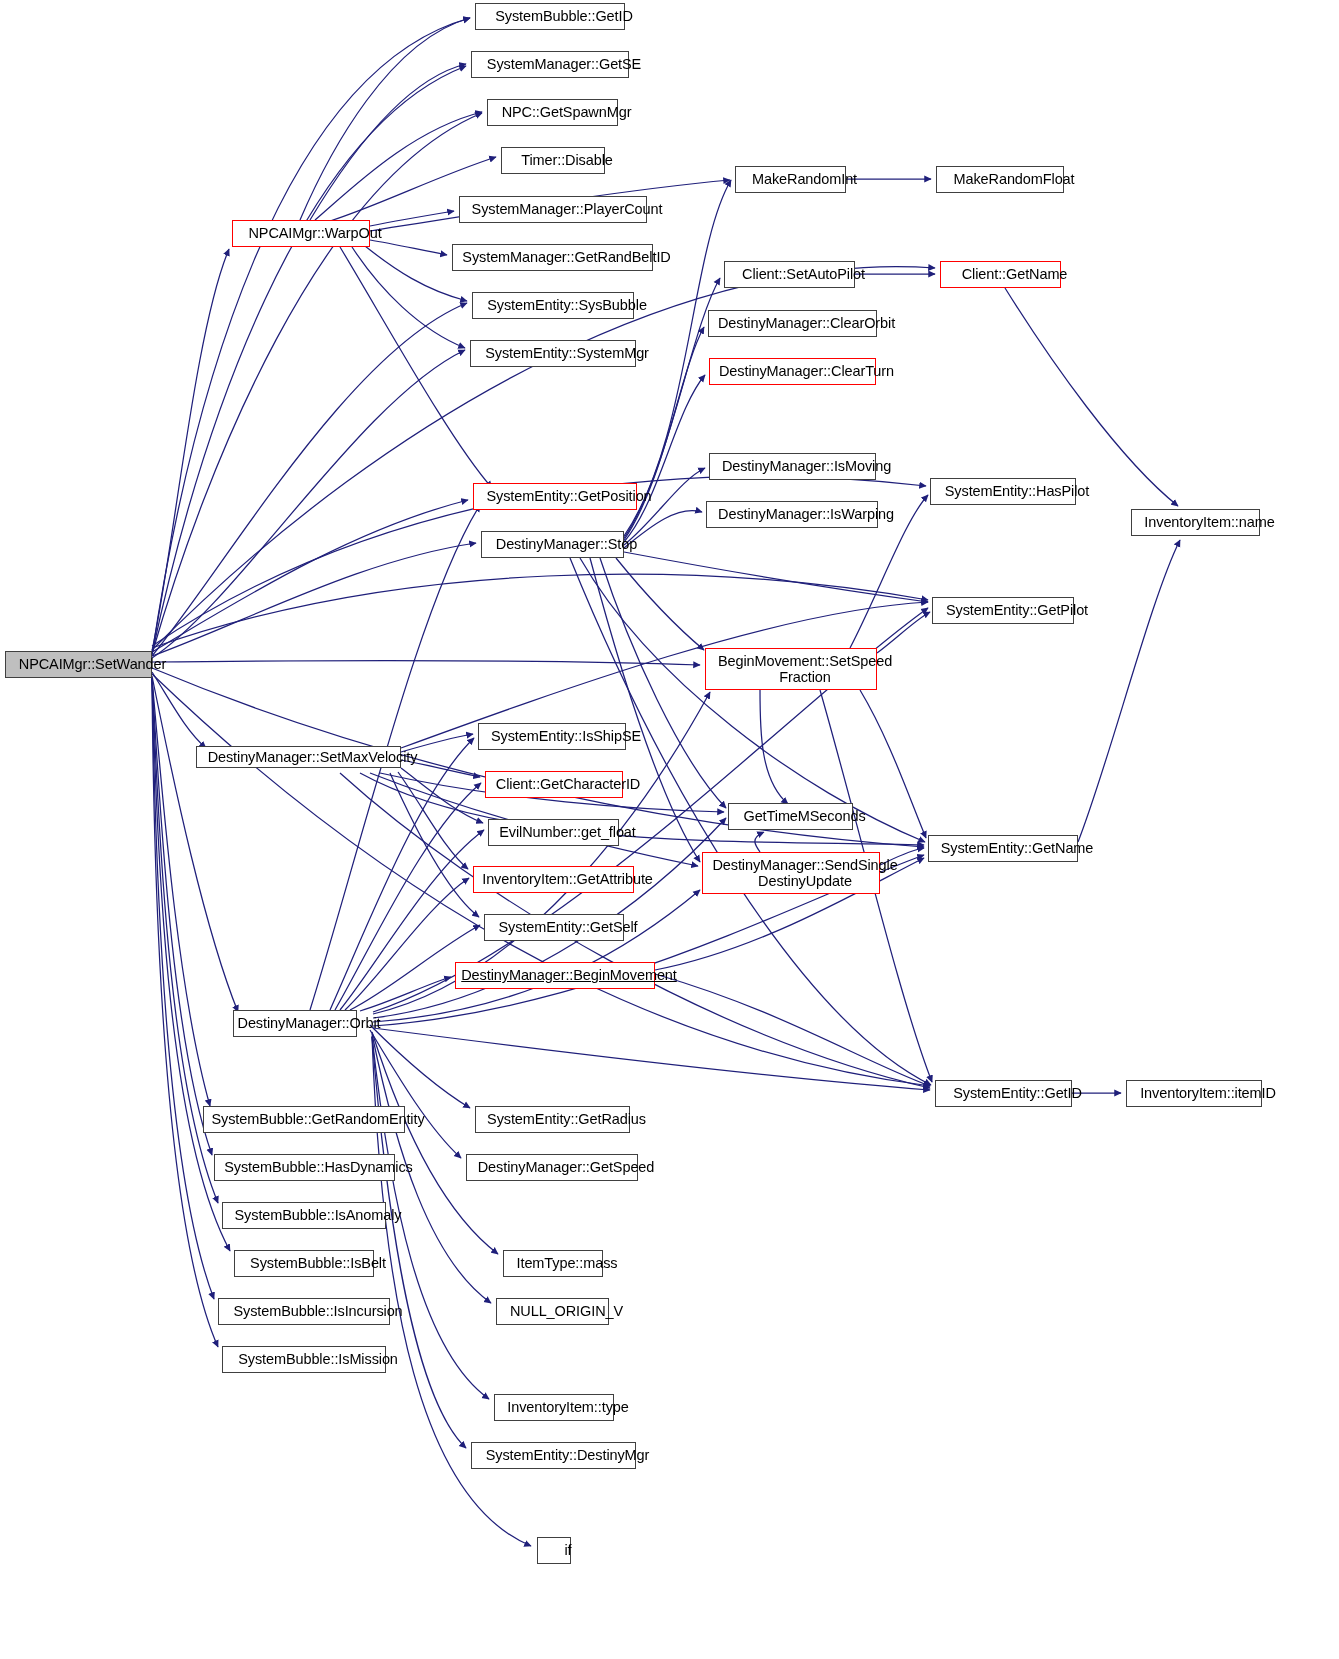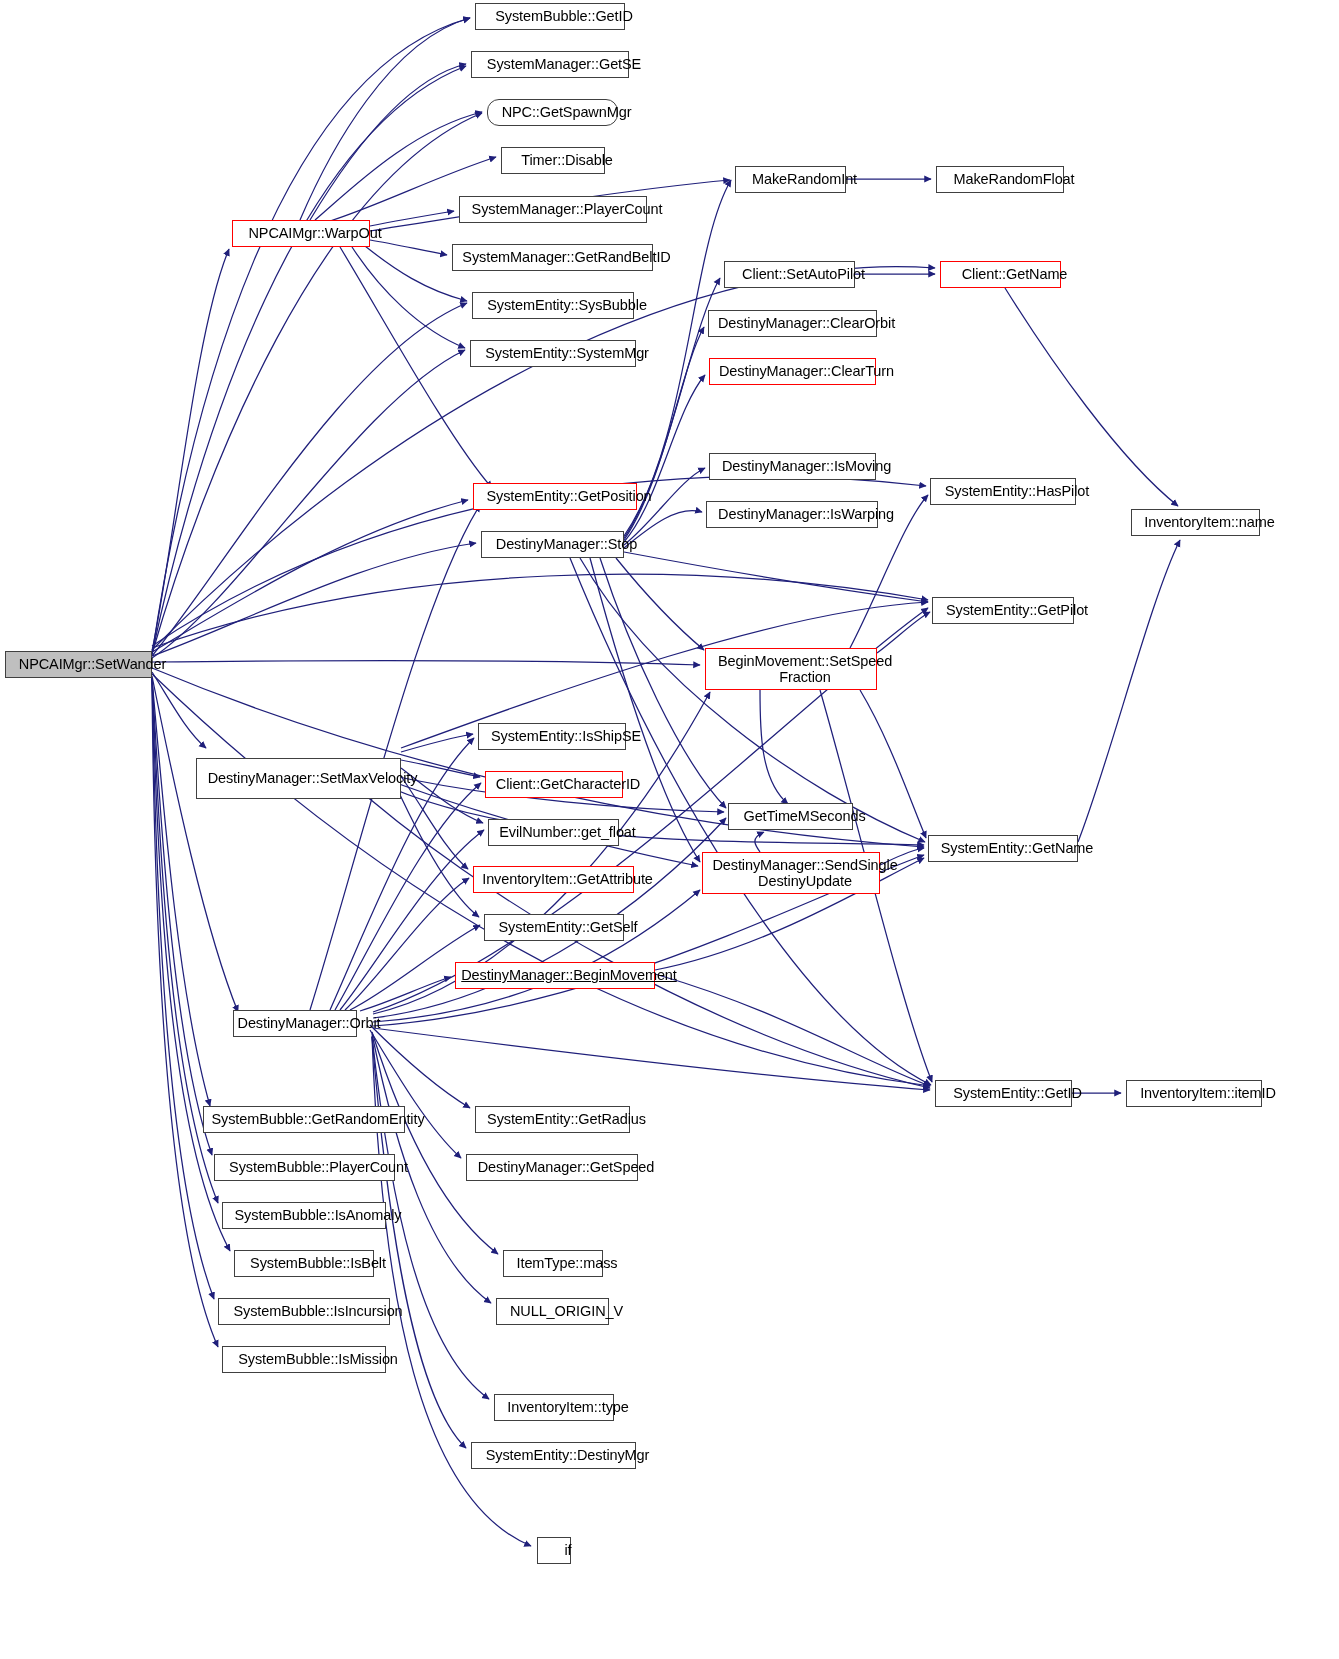--- a/index.html
+++ b/index.html
@@ -146,21 +146,21 @@
         <path d="M 152 646 C 400 480 700 460 926 486" fill="none" stroke="#1f1f7a" stroke-width="1.25" marker-end="url(#arrow)"></path>
         <path d="M 373 1012 C 560 950 800 700 928 608" fill="none" stroke="#1f1f7a" stroke-width="1.25" marker-end="url(#arrow)"></path>
         <path d="M 380 773 C 500 800 640 810 724 812" fill="none" stroke="#1f1f7a" stroke-width="1.25" marker-end="url(#arrow)"></path>
         <path d="M 370 773 C 490 820 620 850 698 866" fill="none" stroke="#1f1f7a" stroke-width="1.25" marker-end="url(#arrow)"></path>
       </g>
   </svg>
   <div id="nodes">
       <div class="gnode current" style="left: 5px; top: 651px; width: 147px; height: 27px;">NPCAIMgr::SetWander</div>
       <div class="gnode" style="left: 475px; top: 3px; width: 150px; height: 27px;">SystemBubble::GetID</div>
       <div class="gnode" style="left: 471px; top: 51px; width: 158px; height: 27px;">SystemManager::GetSE</div>
-      <div class="gnode" style="left: 487px; top: 99px; width: 131px; height: 27px; border-radius: 12px;">NPC::GetSpawnMgr</div>
+      <div class="gnode" style="left: 487px; top: 99px; width: 131px; height: 27px;">NPC::GetSpawnMgr</div>
       <div class="gnode" style="left: 501px; top: 147px; width: 104px; height: 27px;">Timer::Disable</div>
       <div class="gnode" style="left: 459px; top: 196px; width: 188px; height: 27px;">SystemManager::PlayerCount</div>
       <div class="gnode" style="left: 452px; top: 244px; width: 201px; height: 27px;">SystemManager::GetRandBeltID</div>
       <div class="gnode" style="left: 472px; top: 292px; width: 162px; height: 27px;">SystemEntity::SysBubble</div>
       <div class="gnode" style="left: 470px; top: 340px; width: 166px; height: 27px;">SystemEntity::SystemMgr</div>
       <div class="gnode red" style="left: 232px; top: 220px; width: 138px; height: 27px;">NPCAIMgr::WarpOut</div>
       <div class="gnode" style="left: 735px; top: 166px; width: 111px; height: 27px;">MakeRandomInt</div>
       <div class="gnode" style="left: 936px; top: 166px; width: 128px; height: 27px;">MakeRandomFloat</div>
       <div class="gnode" style="left: 724px; top: 261px; width: 131px; height: 27px;">Client::SetAutoPilot</div>
       <div class="gnode red" style="left: 940px; top: 261px; width: 121px; height: 27px;">Client::GetName</div>
@@ -168,34 +168,34 @@
       <div class="gnode red" style="left: 709px; top: 358px; width: 167px; height: 27px;">DestinyManager::ClearTurn</div>
       <div class="gnode" style="left: 709px; top: 453px; width: 167px; height: 27px;">DestinyManager::IsMoving</div>
       <div class="gnode" style="left: 706px; top: 501px; width: 172px; height: 27px;">DestinyManager::IsWarping</div>
       <div class="gnode" style="left: 930px; top: 478px; width: 146px; height: 27px;">SystemEntity::HasPilot</div>
       <div class="gnode" style="left: 1131px; top: 509px; width: 129px; height: 27px;">InventoryItem::name</div>
       <div class="gnode red" style="left: 473px; top: 483px; width: 164px; height: 27px;">SystemEntity::GetPosition</div>
       <div class="gnode" style="left: 481px; top: 531px; width: 143px; height: 27px;">DestinyManager::Stop</div>
       <div class="gnode" style="left: 932px; top: 597px; width: 142px; height: 27px;">SystemEntity::GetPilot</div>
       <div class="gnode red" style="left: 705px; top: 648px; width: 172px; height: 42px;">BeginMovement::SetSpeed
 Fraction</div>
-      <div class="gnode" style="left: 196px; top: 746px; width: 205px; height: 41px; margin-top: 12px;">DestinyManager::SetMaxVelocity</div>
+      <div class="gnode" style="left: 196px; top: 746px; width: 205px; height: 22px;">DestinyManager::SetMaxVelocity</div>
       <div class="gnode" style="left: 478px; top: 723px; width: 148px; height: 27px;">SystemEntity::IsShipSE</div>
       <div class="gnode red" style="left: 485px; top: 771px; width: 138px; height: 27px;">Client::GetCharacterID</div>
       <div class="gnode" style="left: 488px; top: 819px; width: 131px; height: 27px;">EvilNumber::get_float</div>
       <div class="gnode red" style="left: 473px; top: 866px; width: 161px; height: 27px;">InventoryItem::GetAttribute</div>
       <div class="gnode" style="left: 484px; top: 914px; width: 140px; height: 27px;">SystemEntity::GetSelf</div>
       <div class="gnode" style="left: 728px; top: 803px; width: 125px; height: 27px;">GetTimeMSeconds</div>
       <div class="gnode red" style="left: 702px; top: 852px; width: 178px; height: 42px;">DestinyManager::SendSingle
 DestinyUpdate</div>
       <div class="gnode" style="left: 928px; top: 835px; width: 150px; height: 27px;">SystemEntity::GetName</div>
       <div class="gnode red" style="left: 455px; top: 962px; width: 200px; height: 27px; text-decoration: underline;">DestinyManager::BeginMovement</div>
       <div class="gnode" style="left: 233px; top: 1010px; width: 124px; height: 27px;">DestinyManager::Orbit</div>
       <div class="gnode" style="left: 203px; top: 1106px; width: 202px; height: 27px;">SystemBubble::GetRandomEntity</div>
-      <div class="gnode" style="left: 214px; top: 1154px; width: 181px; height: 27px;">SystemBubble::PlayerCount</div>
+      <div class="gnode" style="left: 214px; top: 1154px; width: 181px; height: 27px;">SystemBubble::HasDynamics</div>
       <div class="gnode" style="left: 222px; top: 1202px; width: 164px; height: 27px;">SystemBubble::IsAnomaly</div>
       <div class="gnode" style="left: 234px; top: 1250px; width: 140px; height: 27px;">SystemBubble::IsBelt</div>
       <div class="gnode" style="left: 218px; top: 1298px; width: 172px; height: 27px;">SystemBubble::IsIncursion</div>
       <div class="gnode" style="left: 222px; top: 1346px; width: 164px; height: 27px;">SystemBubble::IsMission</div>
       <div class="gnode" style="left: 475px; top: 1106px; width: 155px; height: 27px;">SystemEntity::GetRadius</div>
       <div class="gnode" style="left: 466px; top: 1154px; width: 172px; height: 27px;">DestinyManager::GetSpeed</div>
       <div class="gnode" style="left: 503px; top: 1250px; width: 100px; height: 27px;">ItemType::mass</div>
       <div class="gnode" style="left: 496px; top: 1298px; width: 113px; height: 27px;">NULL_ORIGIN_V</div>
       <div class="gnode" style="left: 494px; top: 1394px; width: 120px; height: 27px;">InventoryItem::type</div>
       <div class="gnode" style="left: 471px; top: 1442px; width: 165px; height: 27px;">SystemEntity::DestinyMgr</div>

